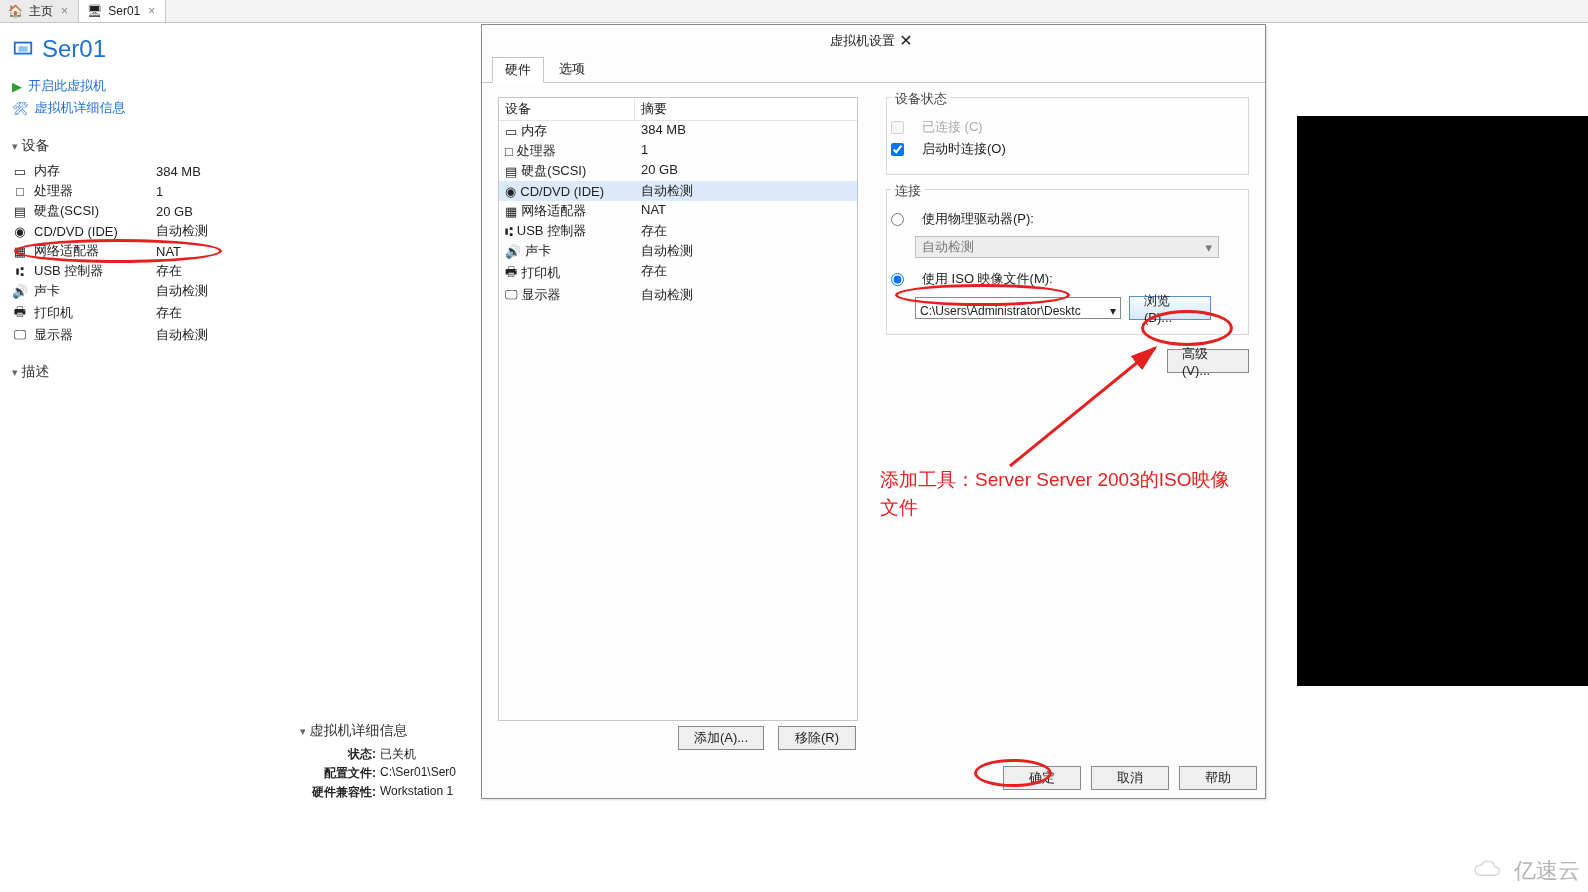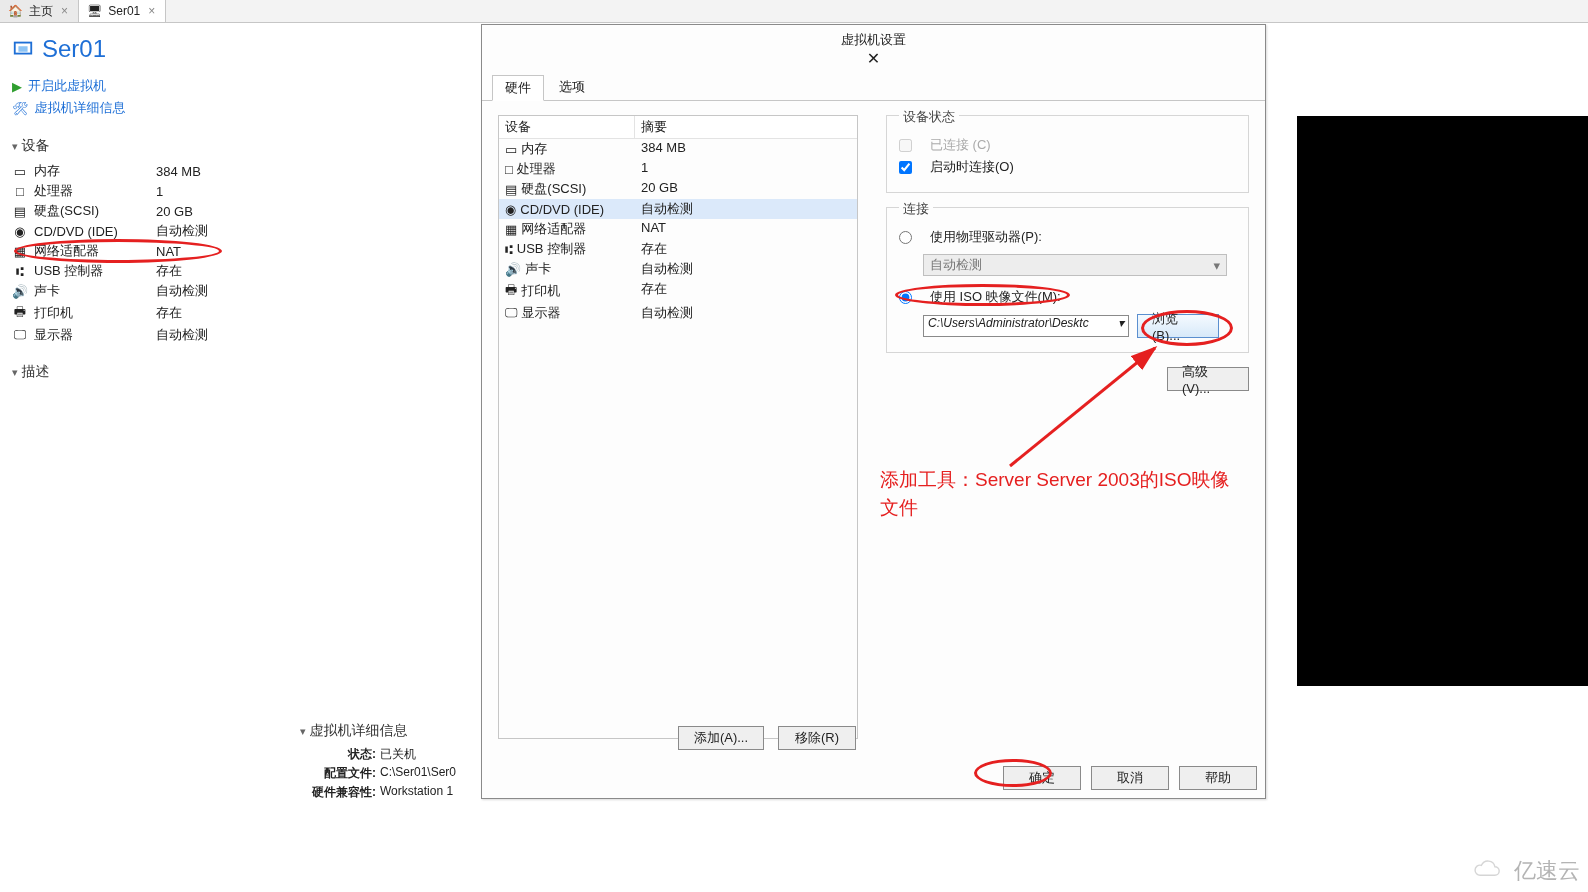--- a/index.html
+++ b/index.html
@@ -19,43 +19,43 @@
   .dev-name { width: 128px; padding-left: 6px; }
   .dev-val { flex: 1; }
   .desc-placeholder { color: #888; font-size: 13px; padding: 4px 0 0 2px; }
   .vm-details { position: absolute; left: 300px; top: 722px; width: 340px; }
   .vm-details-hdr { color: #333; font-size: 14px; display: flex; align-items: center; gap: 4px; margin-bottom: 6px; }
   .kv { display: flex; margin: 2px 0; font-size: 12px; }
   .kv .k { width: 80px; text-align: right; font-weight: 700; padding-right: 4px; }
   .kv .v { flex: 1; }
   
   .dialog { position: absolute; left: 481px; top: 24px; width: 785px; height: 775px; border: 1px solid #8a8a8a; background: #fdfdfd; box-shadow: 1px 1px 2px rgba(0,0,0,.15); }
-  .dlg-title { display: flex; justify-content: center; align-items: center; padding: 6px 10px; font-size: 13px; flex-direction: column; }
+  .dlg-title { display: flex; justify-content: center; align-items: center; padding: 6px 10px; font-size: 13px; }
   .dlg-close { font-size: 16px; width: 22px; text-align: center; cursor: pointer; }
   .dlg-tabs { display: flex; border-bottom: 1px solid #c6c6c6; padding: 0 10px; gap: 2px; }
   .dlg-tab { padding: 3px 12px; border: 1px solid transparent; font-size: 13px; cursor: pointer; }
   .dlg-tab.active { background: #fff; border: 1px solid #c6c6c6; border-bottom-color: #fff; position: relative; top: 1px; }
   .dlg-body { display: flex; padding: 14px 16px 12px 16px; gap: 28px; height: 650px; }
   .hw-list { width: 360px; border: 1px solid #c6c6c6; }
   .hw-head { display: flex; background: #fff; border-bottom: 1px solid #e3e3e3; }
   .hw-col1 { width: 136px; padding: 2px 6px; border-right: 1px solid #e3e3e3; }
   .hw-col2 { flex: 1; padding: 2px 6px; }
   .hw-row { display: flex; padding: 1px 0; cursor: default; }
   .hw-row.sel { background: #dbe9fa; }
   .hw-c1 { width: 136px; padding: 0 6px; display: flex; align-items: center; gap: 4px; }
   .hw-c2 { flex: 1; padding: 0 6px; }
   .right-pane { flex: 1; position: relative; }
-  .fieldset { border: 1px solid #d6d6d6; padding: 10px 12px 14px 12px; margin-bottom: 14px; }
+  .fieldset { border: 1px solid #d6d6d6; padding: 10px 12px 14px 4px; margin-bottom: 14px; }
   .fs-title { position: relative; top: -18px; background: #fdfdfd; display: inline-block; padding: 0 4px; color: #444; }
   .fs-inner { margin-top: -10px; }
   .chk, .rad { display: flex; align-items: center; gap: 18px; padding: 2px 0; font-size: 13px; }
   .chk input, .rad input { margin: 0; }
   .sel-box { width: 304px; height: 22px; border: 1px solid #bfbfbf; background: #ededed; color: #777; padding: 1px 6px; margin: 6px 0 10px 24px; display: flex; align-items: center; justify-content: space-between; }
   .combo-row { display: flex; align-items: center; gap: 8px; margin: 6px 0 0 24px; }
-  .combo { width: 206px; height: 22px; border: 1px solid #8a8a8a; padding: 0 4px; display: flex; align-items: flex-start; justify-content: space-between; background: #fff; font-size: 12px; font-style: italic; }
+  .combo { width: 206px; height: 22px; border: 1px solid #8a8a8a; padding: 0 4px; display: flex; align-items: flex-end; justify-content: space-between; background: #fff; font-size: 12px; }
   .btn { height: 24px; padding: 0 14px; border: 1px solid #8a8a8a; background: #efefef; font-size: 13px; cursor: pointer; display: inline-flex; align-items: center; justify-content: center; }
   .btn.browse { width: 82px; background: linear-gradient(#f5faff,#d7e9f9); border-color: #5b8fcf; }
   .adv-row { display: flex; justify-content: flex-end; margin-top: 8px; align-items: center; }
   .dlg-actions { position: absolute; right: 8px; bottom: 8px; display: flex; gap: 10px; }
   .dlg-actions-left { position: absolute; left: 196px; bottom: 48px; display: flex; gap: 14px; }
   .annot { position: absolute; color: #e52020; font-size: 19px; line-height: 1.45; }
   .oval { position: absolute; border: 3px solid #e52020; border-radius: 50%; pointer-events: none; }
   .arrow-svg { position: absolute; pointer-events: none; }
   .black-panel { position: absolute; left: 1297px; top: 116px; width: 291px; height: 570px; background: #000; }
   .watermark { position: absolute; right: 8px; bottom: 6px; color: #b4b4b4; font-size: 22px; display: flex; align-items: center; gap: 12px; font-weight: 500; }

